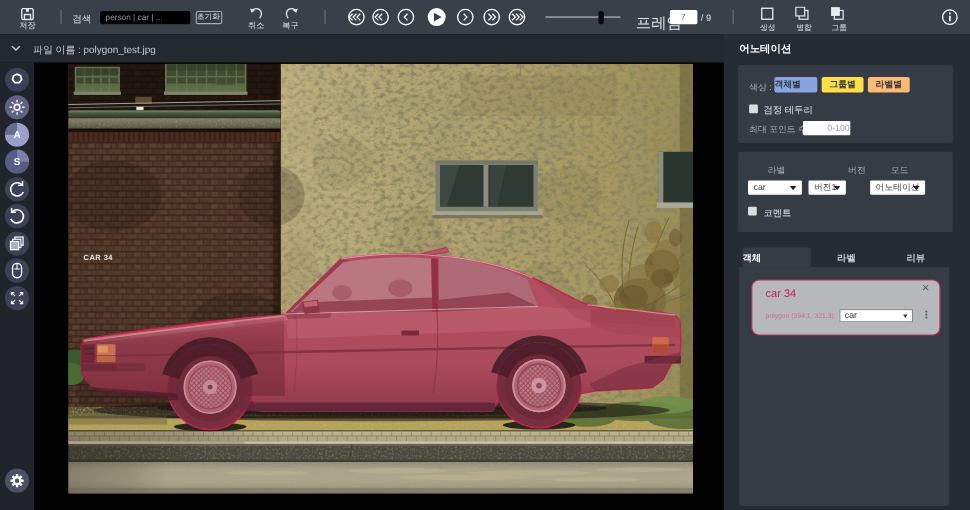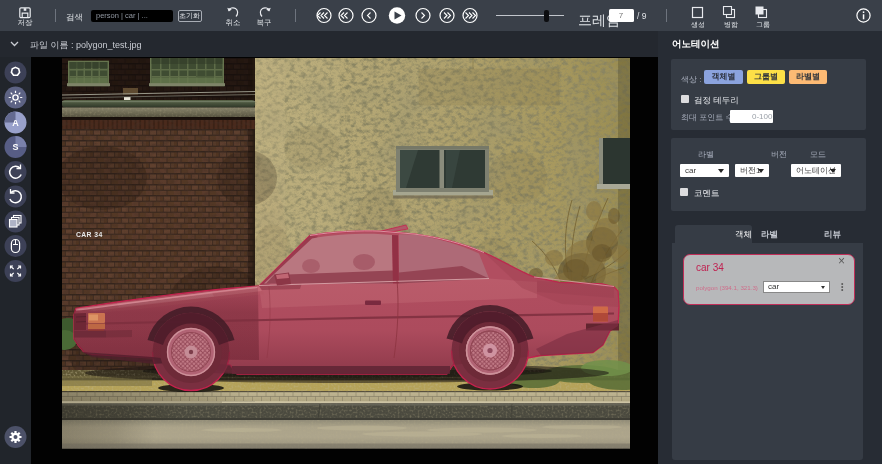--- a/index.html
+++ b/index.html
@@ -513,39 +513,39 @@
 </g>
 <circle cx="428" cy="292.5" r="7" fill="#cf93a1"></circle>
 <circle cx="428" cy="292.5" r="2.6" fill="#8f4a5e"></circle>
 
 <text x="14" y="178.5" font-family="Liberation Sans" font-size="6.8" font-weight="bold" letter-spacing="0.4" fill="#e8e8e8">CAR 34</text>
 </svg>
 <div id="rpanel">
   <div class="abs" style="left:14px;top:7px;color:#fff;font-size:9.5px;font-weight:bold">어노테이션</div>
   <div class="secbox" style="left:13px;top:28px;height:71px">
     <div class="abs plabel" style="left:10px;top:15px">색상 :</div>
-    <div class="abs" style="left:33px;top:11px;width:39px;height:14px;background:#8ba3de;border-radius:2px;color:#2c313c;font-size:8px;font-weight:bold;text-align:center;line-height:14px">객체별</div>
+    <div class="abs" style="left:33px;top:11px;width:39px;height:14px;background:#8ba3de;border-radius:2px;color:#2c313c;font-size:8px;font-weight:bold;line-height:14px">객체별</div>
     <div class="abs" style="left:76px;top:11px;width:38px;height:14px;background:#fde047;border-radius:2px;color:#30343c;font-size:8px;font-weight:bold;text-align:center;line-height:14px">그룹별</div>
     <div class="abs" style="left:118px;top:11px;width:38px;height:14px;background:#fdba74;border-radius:2px;color:#30343c;font-size:8px;font-weight:bold;text-align:center;line-height:14px">라벨별</div>
     <div class="cbx" style="left:10px;top:36px"></div>
     <div class="abs" style="left:23px;top:36px;color:#e8eaee;font-size:8.5px">검정 테두리</div>
     <div class="abs plabel" style="left:10px;top:53px">최대 포인트 수 :</div>
     <div style="position:absolute;background:#fff;border-radius:1px;font-size:8px;line-height:13px;padding-left:22px;left:59px;top:51px;width:43px;height:13px;color:#9aa0a8">0-100</div>
   </div>
   <div class="secbox" style="left:13px;top:107px;height:73px">
     <div class="abs plabel" style="left:27px;top:11px">라벨</div>
     <div class="abs plabel" style="left:100px;top:11px">버전</div>
     <div class="abs plabel" style="left:139px;top:11px">모드</div>
     <div class="wsel" style="left:9px;top:26px;width:49px;height:13px">car</div>
     <div class="wsel" style="left:64px;top:26px;width:34px;height:13px">버전1</div>
     <div class="wsel" style="left:120px;top:26px;width:50px;height:13px">어노테이션</div>
     <div class="cbx" style="left:9px;top:50px"></div>
     <div class="abs" style="left:23px;top:50px;color:#e8eaee;font-size:8.5px">코멘트</div>
   </div>
-  <div class="abs" style="left:17px;top:193.5px;width:77px;height:18px;background:#363c45;border-radius:3px 3px 0 0;color:#fff;font-size:8.5px;font-weight:normal;text-align:right;line-height:18px">객체</div>
+  <div class="abs" style="left:17px;top:193.5px;width:62px;height:18px;background:#363c45;border-radius:3px 3px 0 0;color:#fff;font-size:8.5px;font-weight:bold;text-align:left;line-height:18px">객체</div>
   <div class="abs" style="left:80px;top:193.5px;width:63px;height:18px;color:#c6cad2;font-size:8.5px;font-weight:bold;text-align:center;line-height:18px">라벨</div>
   <div class="abs" style="left:143px;top:193.5px;width:63px;height:18px;color:#c6cad2;font-size:8.5px;font-weight:bold;text-align:center;line-height:18px">리뷰</div>
   <div class="abs" style="left:14px;top:211.5px;width:191px;height:217px;background:#363c45;border-radius:0 0 3px 3px">
     <div class="abs" style="left:11px;top:11px;width:172px;height:51px;background:#b7b8ba;border:1.5px solid #c02e58;border-radius:7px">
       <div class="abs" style="left:12px;top:7px;color:#c02050;font-size:10px">car 34</div>
       <div class="abs" style="left:12px;top:29px;color:#cf6d8a;font-size:6.2px">polygon (394.1, 321.3)</div>
       <div class="abs" style="left:79px;top:26px;width:67px;height:12.5px;background:#fff;border:1px solid #888;color:#333;font-size:8px;line-height:10.5px;padding-left:4px">car<span style="position:absolute;right:4px;top:4px;border-left:2.5px solid transparent;border-right:2.5px solid transparent;border-top:3.5px solid #333"></span></div>
       <div class="abs" style="left:154px;top:-1px;color:#5a5a5a;font-size:12px">×</div>
       <div class="abs" style="left:157px;top:27px;color:#5a5a5a;font-size:7px;line-height:3.4px">•<br>•<br>•</div>
     </div>

